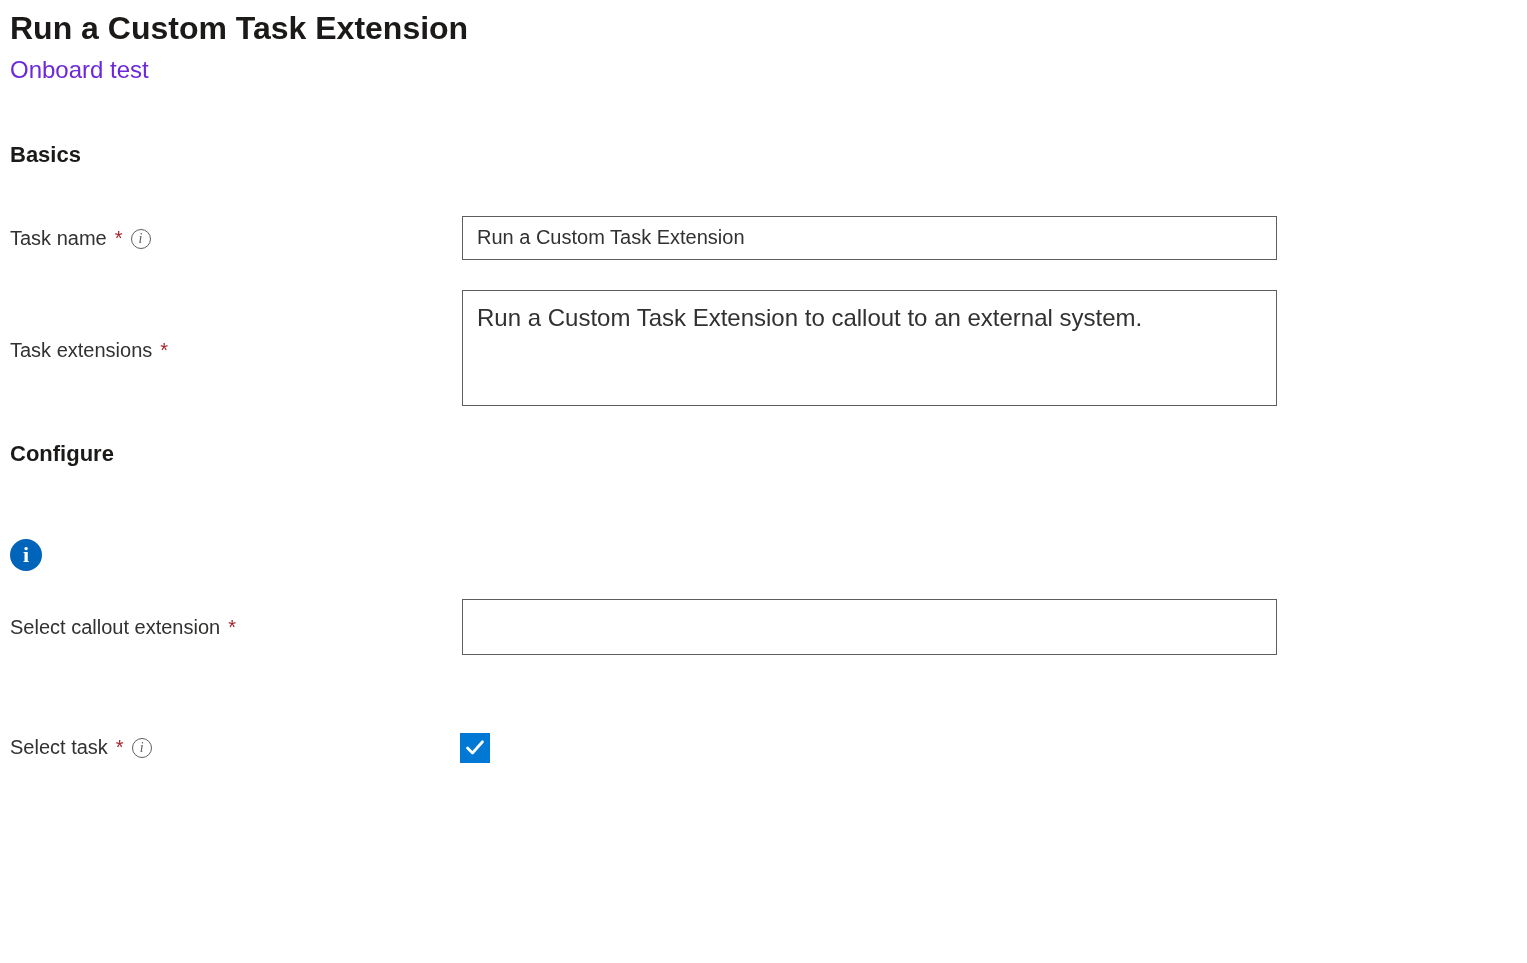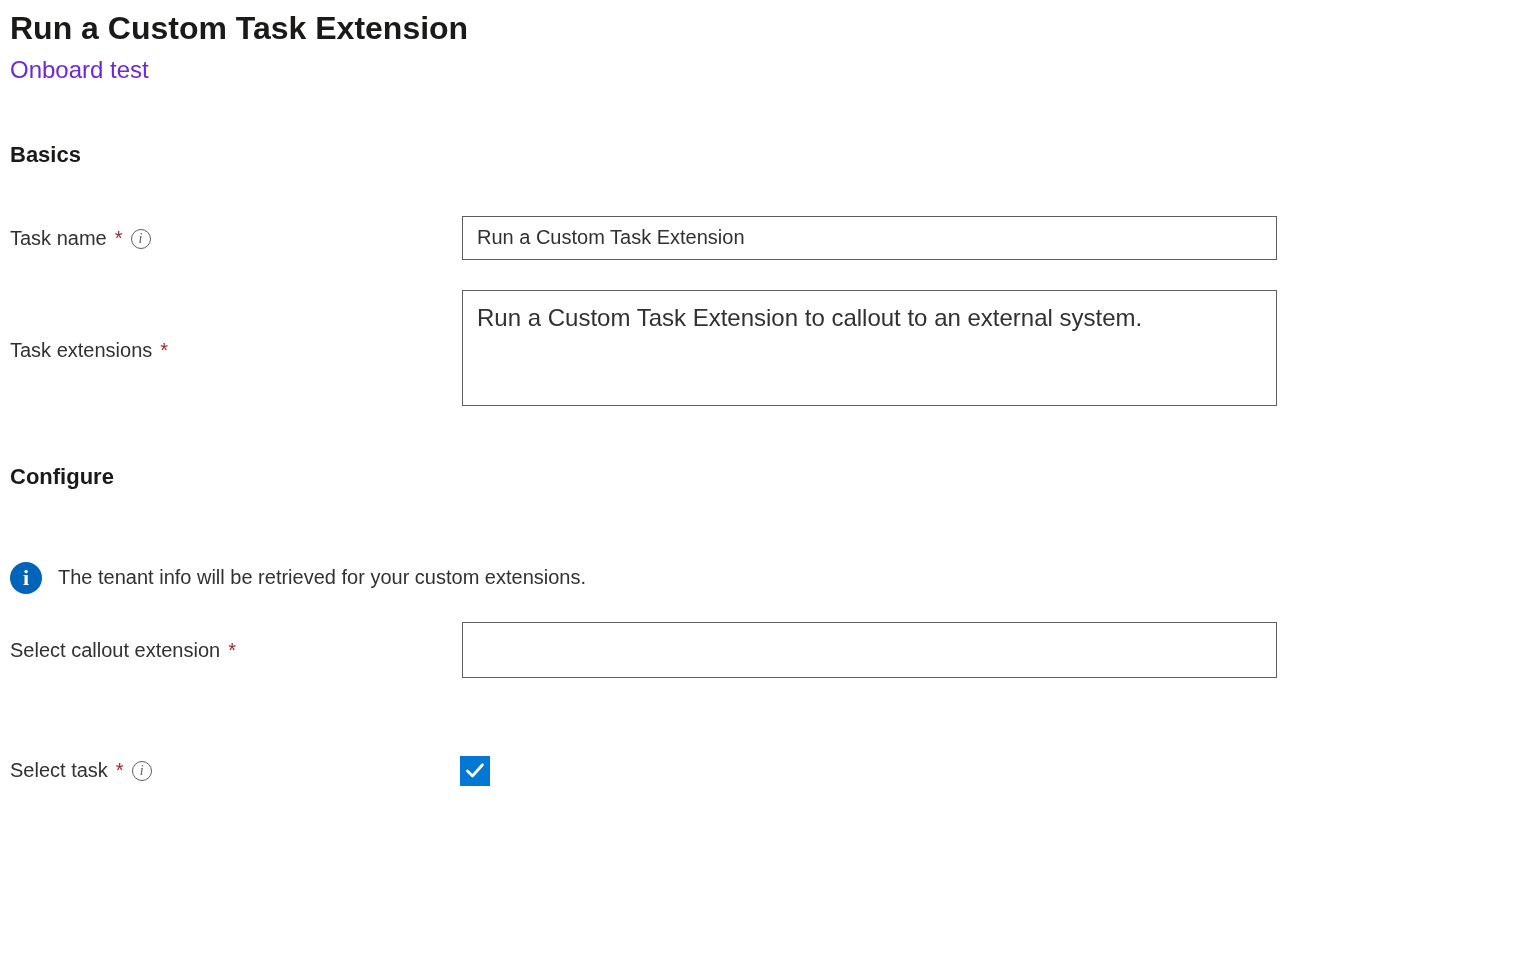--- a/index.html
+++ b/index.html
@@ -138,21 +138,21 @@
       align-items: center;
       justify-content: center;
       cursor: pointer;
       margin-top: 2px;
     }
     .checkbox-wrap svg {
       width: 20px;
       height: 20px;
     }
     .section-heading.configure {
-      margin-top: 54px;
+      margin-top: 31px;
     }
     .form-row.select-row {
       margin-top: 28px;
     }
     .form-row.enable-row {
       margin-top: 72px;
     }
   </style>
 </head>
 <body>
@@ -182,21 +182,20 @@
     <textarea class="text-field" style="">Run a Custom Task Extension to callout to an external system.</textarea>
   </div>
 </div>
 
 <h2 class="section-heading configure">Configure</h2>
 
 <div class="info-banner">
   <div class="info-banner-icon">
       <span>i</span>
     </div>
-  <div class="info-banner-text">The tenant info will be retrieved for your custom extensions.</div>
 </div>
 
 <div class="form-row select-row">
   <div class="label-col">
     <span class="label-text">Select callout extension</span>
     <span class="required-star">*</span>
   </div>
   <div class="field-col">
     <input type="text" class="select-field" value="" style="">
   </div>

